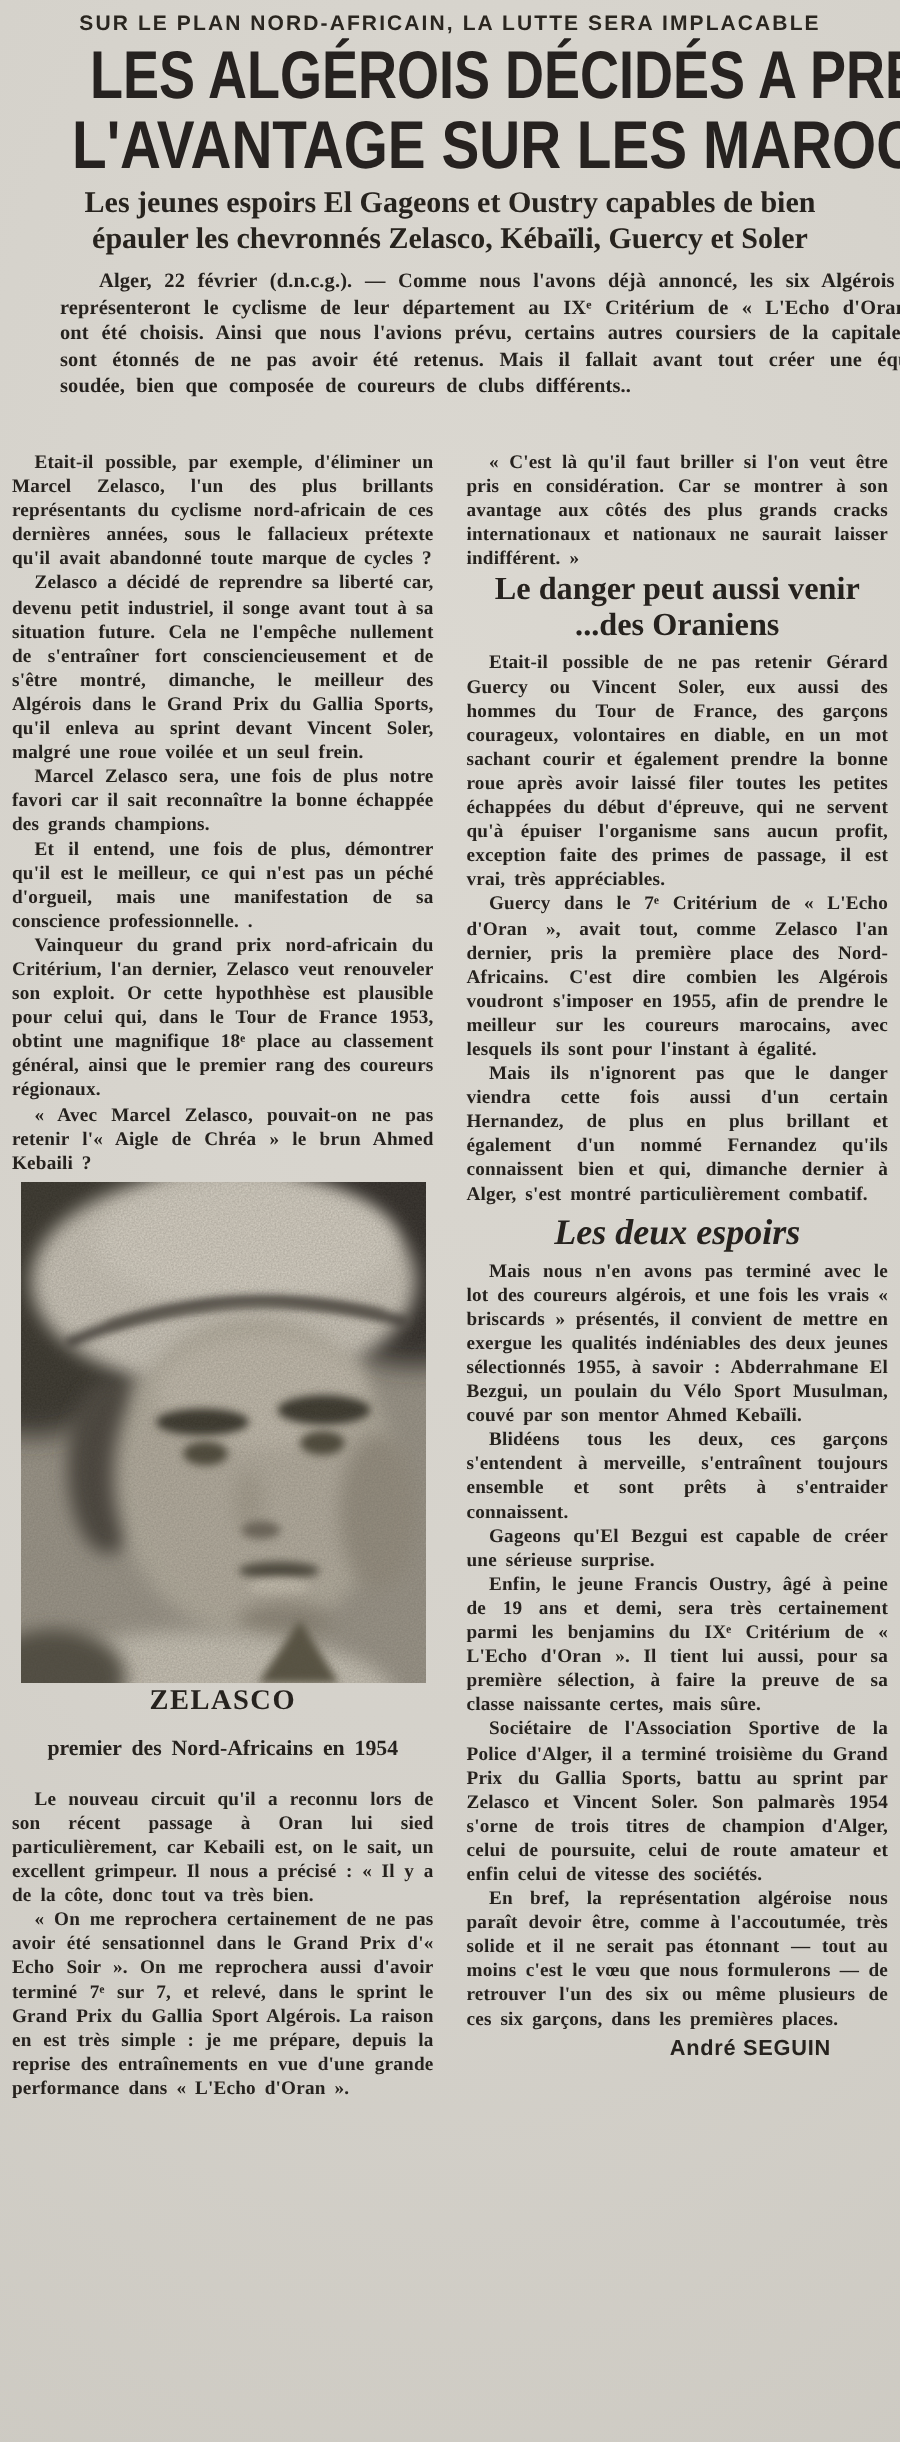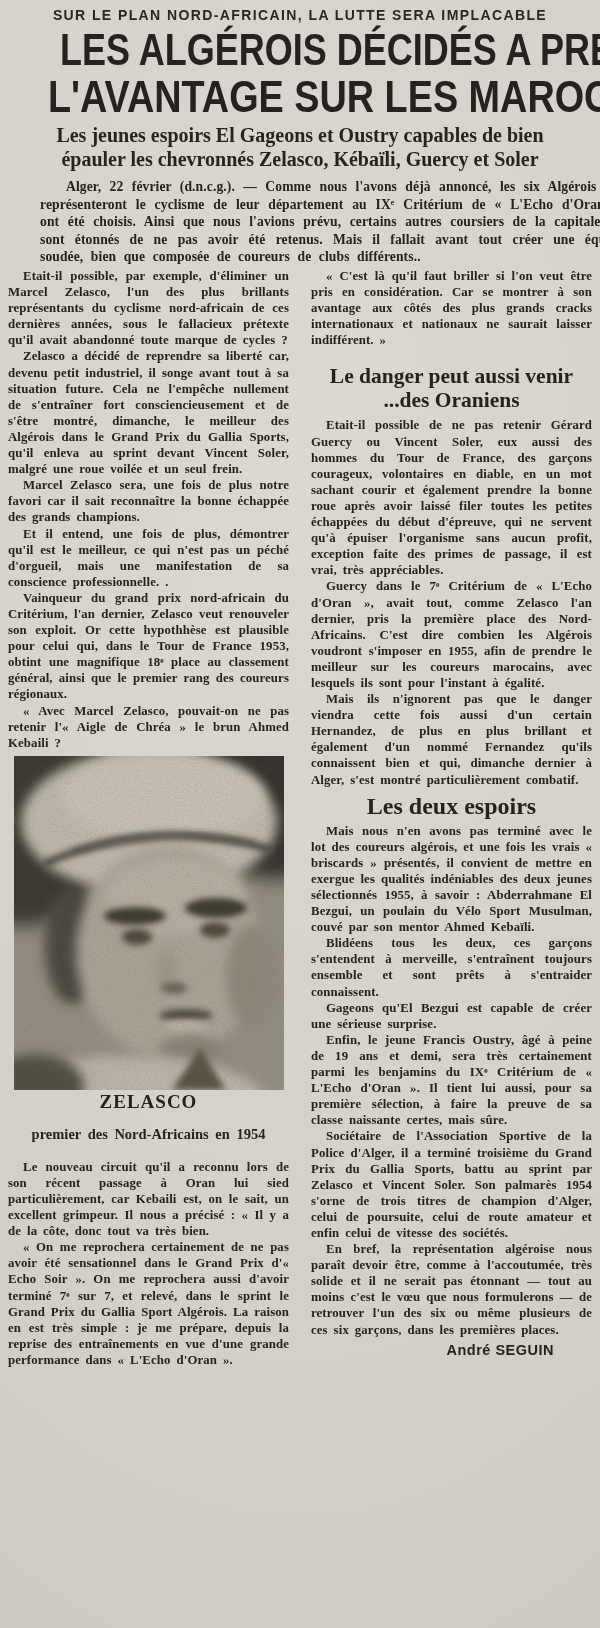--- a/index.html
+++ b/index.html
@@ -37,41 +37,41 @@
     white-space:nowrap;
   }
   .sub1{top:123px;}
   .sub2{top:147px;}
   .lead{
     position:absolute;top:178px;left:8px;width:584px;
     font-weight:bold;font-size:13.6px;line-height:17.6px;
     text-align:justify;text-indent:26px;
     word-spacing:4px;letter-spacing:.1px;margin-left:32px;
   }
-  .col{position:absolute;top:268px;width:281px;}
+  .col{position:absolute;top:300px;width:281px;}
   .col-left{left:8px;}
   .col-right{left:311px;}
   p.body{
     margin:0;font-weight:bold;
     font-size:12.8px;line-height:16.1px;
     text-align:justify;text-indent:15px;
     word-spacing:2.6px;letter-spacing:.12px;
   }
   .photo{
     margin:5px 0 0 6px;width:270px;height:334px;
     background:#968f83;
     box-shadow:0 0 0 1px rgba(40,36,30,.25) inset;
   }
   .photo svg{display:block;width:270px;height:334px;}
   .caption1{margin:3px 0 0;text-align:center;font-weight:bold;font-size:19px;line-height:17px;letter-spacing:1px;}
   .caption2{margin:16px;text-align:center;font-weight:bold;font-size:14.5px;line-height:17px;word-spacing:3px;}
   .h-but{margin:9px 0 7px;text-align:center;font-weight:bold;font-size:23px;line-height:26px;}
   .h-but div{margin:0;}
-  .h-danger{margin:16px 0 5px;text-align:center;font-weight:bold;font-size:21.5px;line-height:24px;}
-  .h-espoirs{margin:5px 0 4px;text-align:center;font-weight:bold;font-size:24px;line-height:26px;}
+  .h-danger{margin:0 0 5px;text-align:center;font-weight:bold;font-size:21.5px;line-height:24px;}
+  .h-espoirs{margin:5px 0 4px;text-align:center;font-weight:bold;font-size:24px;line-height:26px;font-style:italic;}
   .signature{
     margin:4px 38px 0 0;text-align:right;
     font-family:"Liberation Sans", sans-serif;
     font-weight:bold;font-size:14.5px;letter-spacing:.5px;
   }
 </style>
 </head>
 <body>
 
 <div class="page">

